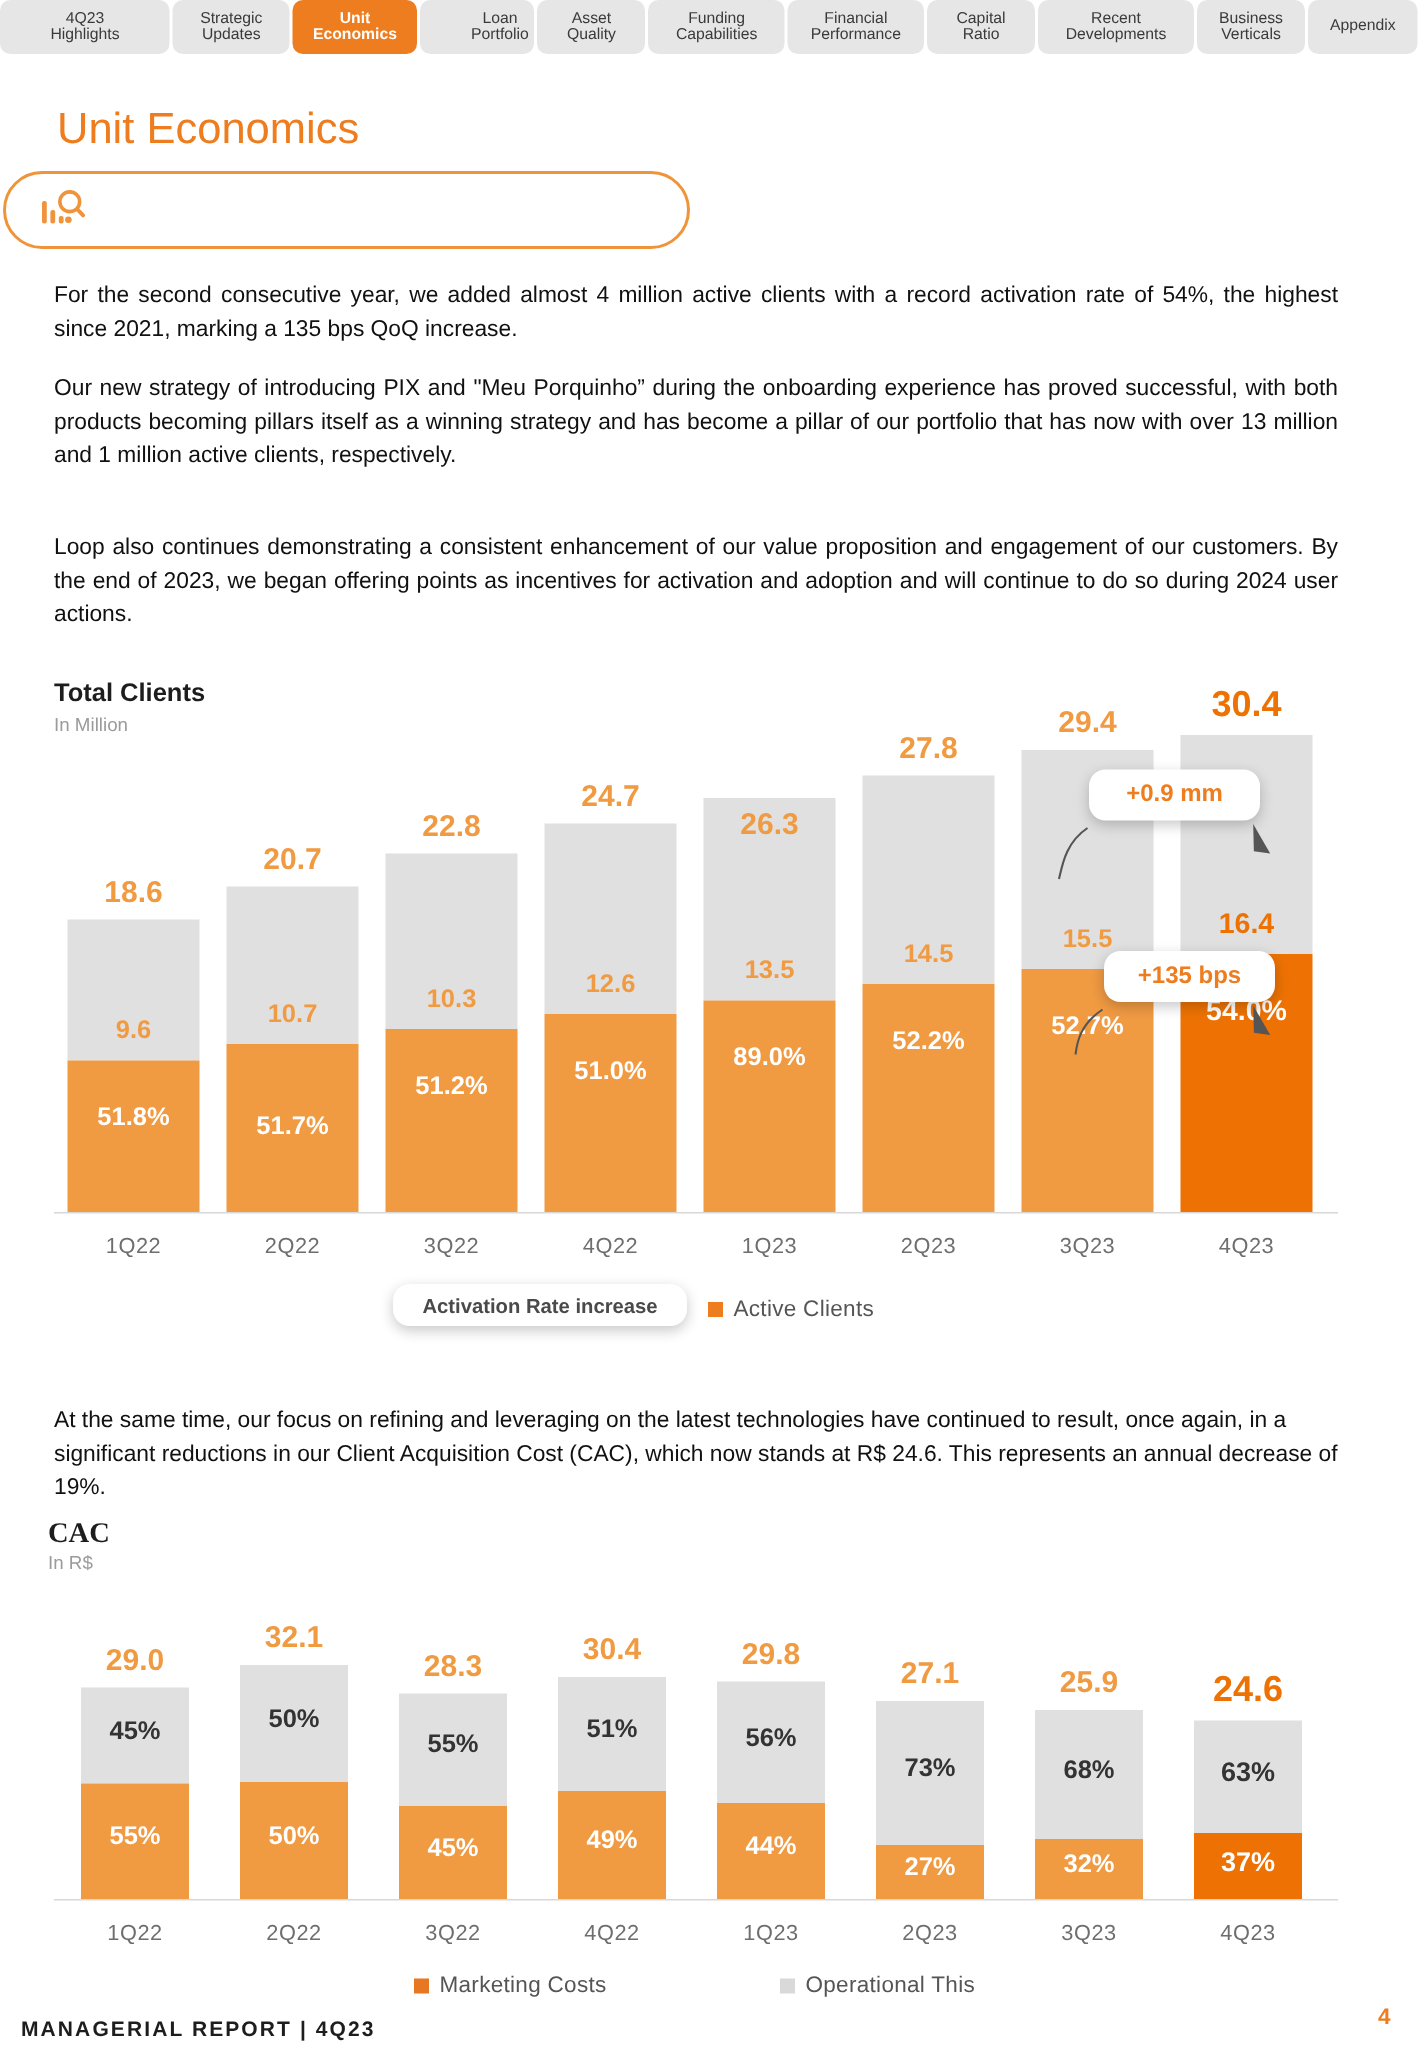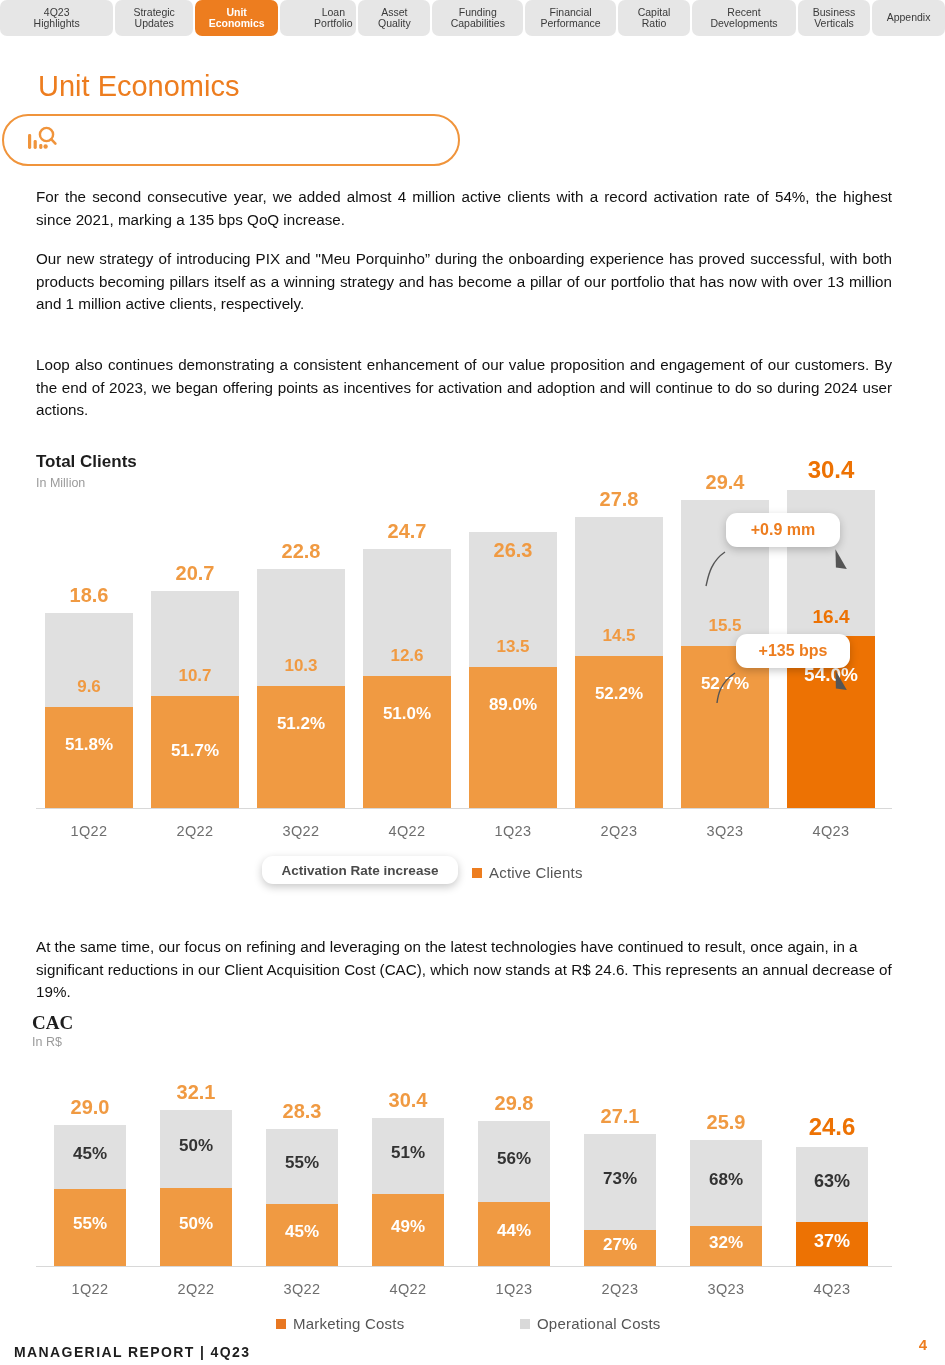--- a/index.html
+++ b/index.html
@@ -255,17 +255,17 @@
     <div class="xlabel" style="left: 780px; top: 1281px; width: 104px;">4Q23</div>
     <div class="axisline" style="left: 36px; top: 1266px; width: 856px;"></div>
   </div>
 
 <div class="legend-item" style="left:228px;top:1315px;margin-left:48px;">
   <span class="swatch" style="background:#E87722;"></span>
   <span class="legend-text">Marketing Costs</span>
 </div>
 <div class="legend-item" style="left:520px;top:1315px;">
   <span class="swatch" style="background:#d9d9d9;"></span>
-  <span class="legend-text">Operational Costs</span>
+  <span class="legend-text">Operational This</span>
 </div>
 
 <div class="footer-left">MANAGERIAL REPORT | 4Q23</div>
 <div class="footer-page">4</div>
 
 </body></html>

